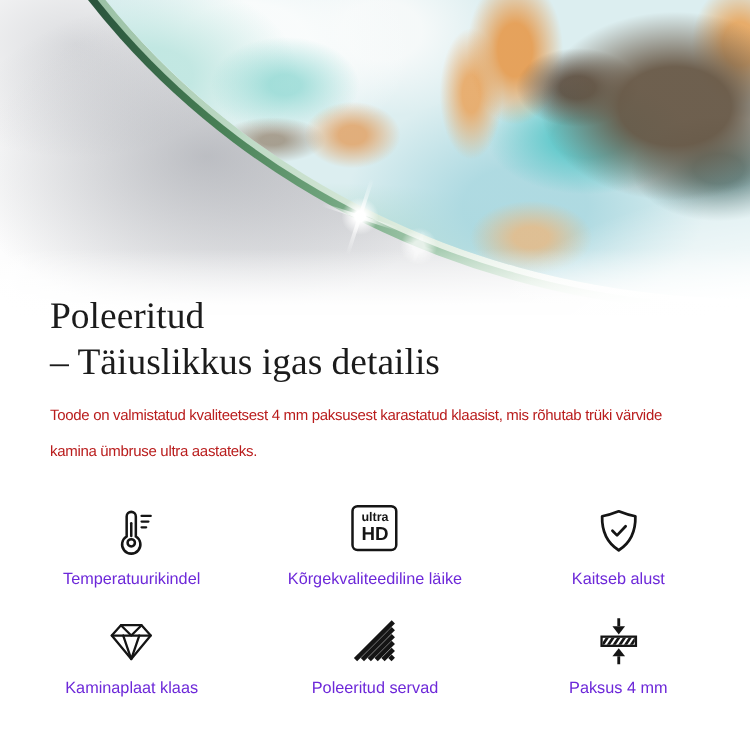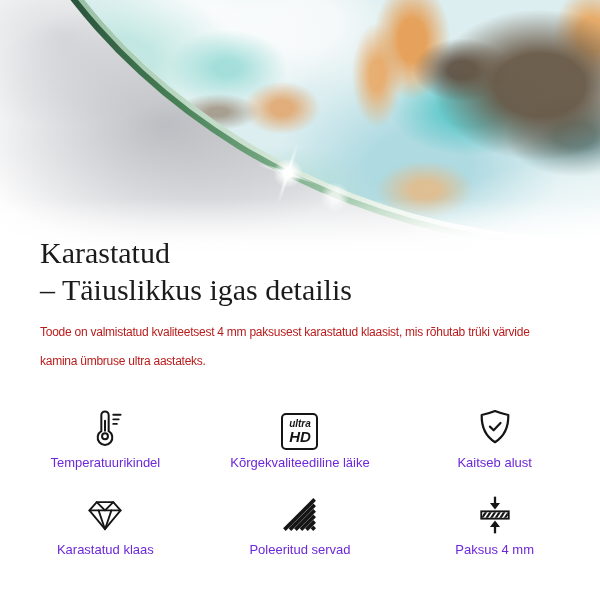--- a/index.html
+++ b/index.html
@@ -85,21 +85,21 @@
   .page-title span{display:block;}
   .description{margin:10px 0 0 0;color:#b91c1c;font-size:12px;letter-spacing:-0.25px;line-height:29px;}
   .description div{white-space:nowrap;}
 
   
   .features{
     position:absolute;left:8px;right:8px;top:404px;
     display:grid;grid-template-columns:repeat(3,1fr);row-gap:17px;
   }
   .feature{display:flex;flex-direction:column;align-items:center;height:70px;}
-  .icon-box{height:46px;display:flex;align-items:flex-end;justify-content:center;font-style:italic;}
+  .icon-box{height:46px;display:flex;align-items:flex-start;justify-content:center;}
   .feature-label{margin-top:5px;font-size:13px;color:#6d28d9;line-height:16px;text-align:center;}
   .icon-svg{display:block;}
   .uhd-box{
     width:33px;height:33px;border:2.5px solid #151515;border-radius:5px;
     display:flex;flex-direction:column;align-items:center;justify-content:center;color:#151515;
   }
   .uhd-top{font-size:10px;font-weight:600;line-height:10px;}
   .uhd-bottom{font-size:15px;font-weight:700;line-height:15px;}
 </style>
 </head>
@@ -117,21 +117,21 @@
   </div>
   <div class="sparkle sparkle-small">
     <div class="ray-h"></div>
       <div class="ray-v"></div>
       <div class="core"></div>
   </div>
 </div>
 
 <div class="content">
   <h1 class="page-title">
-    <span>Karastatud</span>
+    <span>Poleeritud</span>
     <span>– Täiuslikkus igas detailis</span>
   </h1>
   <div class="description">
     <div>Toode on valmistatud kvaliteetsest 4 mm paksusest karastatud klaasist, mis rõhutab trüki värvide</div>
     <div>kamina ümbruse ultra aastateks.</div>
   </div>
 </div>
 
 <div class="features">
 
@@ -171,21 +171,21 @@
 
   <div class="feature">
     <div class="icon-box">
       <svg class="icon-svg" width="44" height="44" viewBox="0 0 48 48" fill="none" stroke="#151515" stroke-width="2" stroke-linecap="round" stroke-linejoin="round">
         <path d="M15,10 H33 L41,19 L24,39.5 L7,19 Z"></path>
         <line x1="7" y1="19" x2="41" y2="19"></line>
         <path d="M15,10 L24,19 L33,10"></path>
         <path d="M17,19 L24,39.5 M31,19 L24,39.5"></path>
       </svg>
     </div>
-    <div class="feature-label">Karastatud klaas</div>
+    <div class="feature-label">Kaminaplaat klaas</div>
   </div>
 
   <div class="feature">
     <div class="icon-box">
       <svg class="icon-svg" width="44" height="44" viewBox="0 0 48 48" stroke="#151515" stroke-width="4" stroke-linecap="butt">
         <line x1="7" y1="40" x2="40" y2="7"></line>
         <line x1="13" y1="40" x2="40" y2="13"></line>
         <line x1="19" y1="40" x2="40" y2="19"></line>
         <line x1="25" y1="40" x2="40" y2="25"></line>
         <line x1="31" y1="40" x2="40" y2="31"></line>

